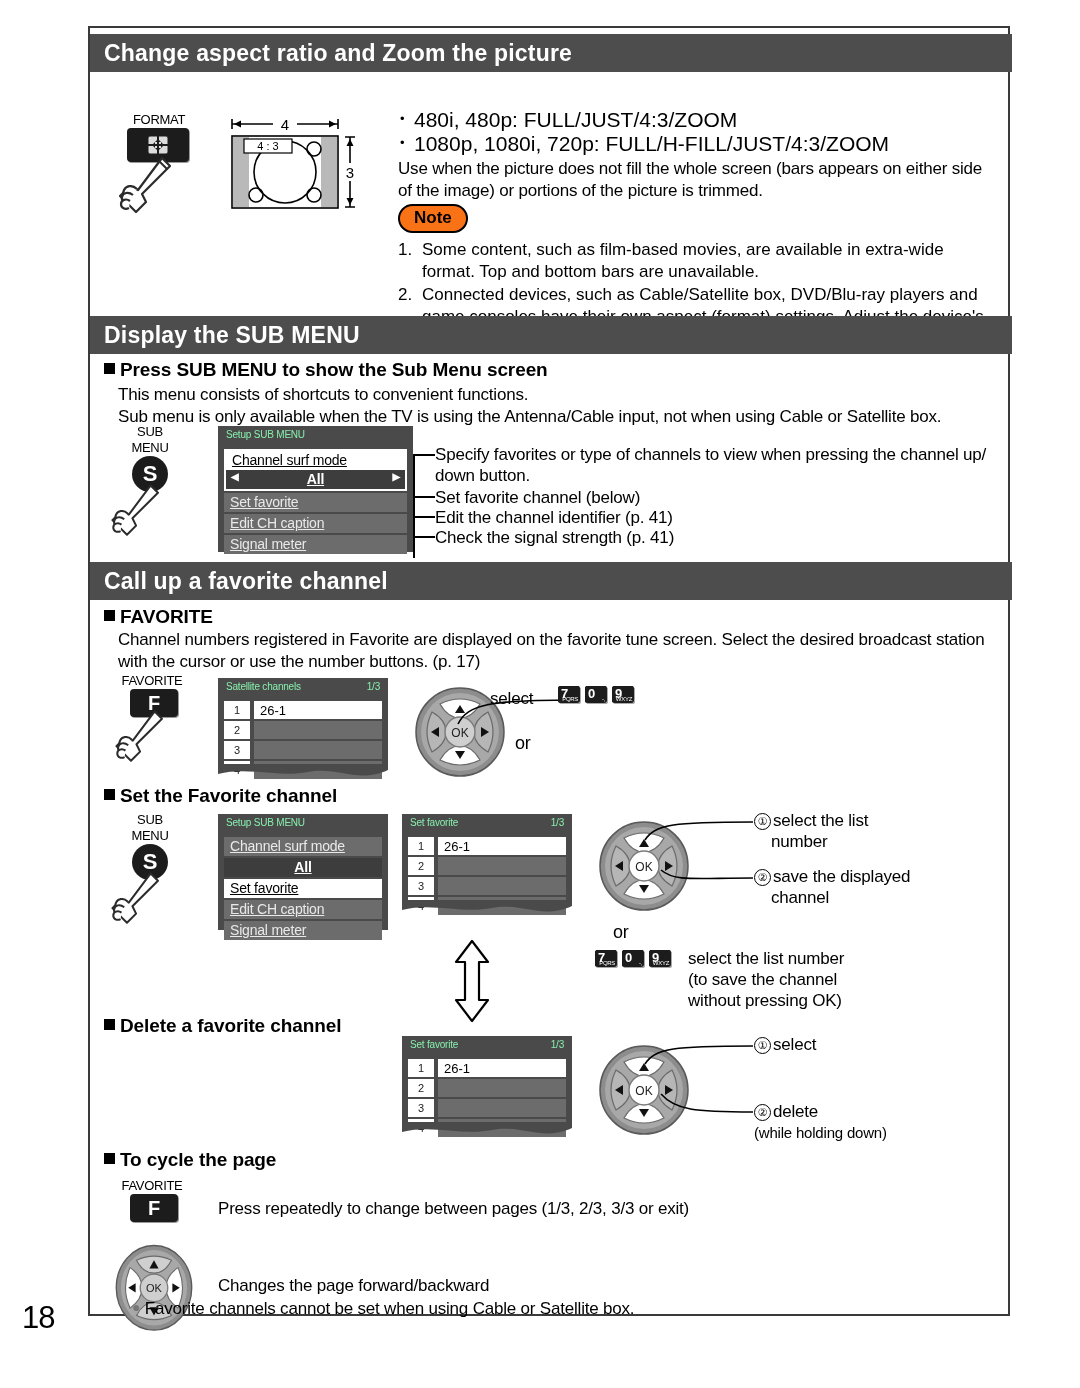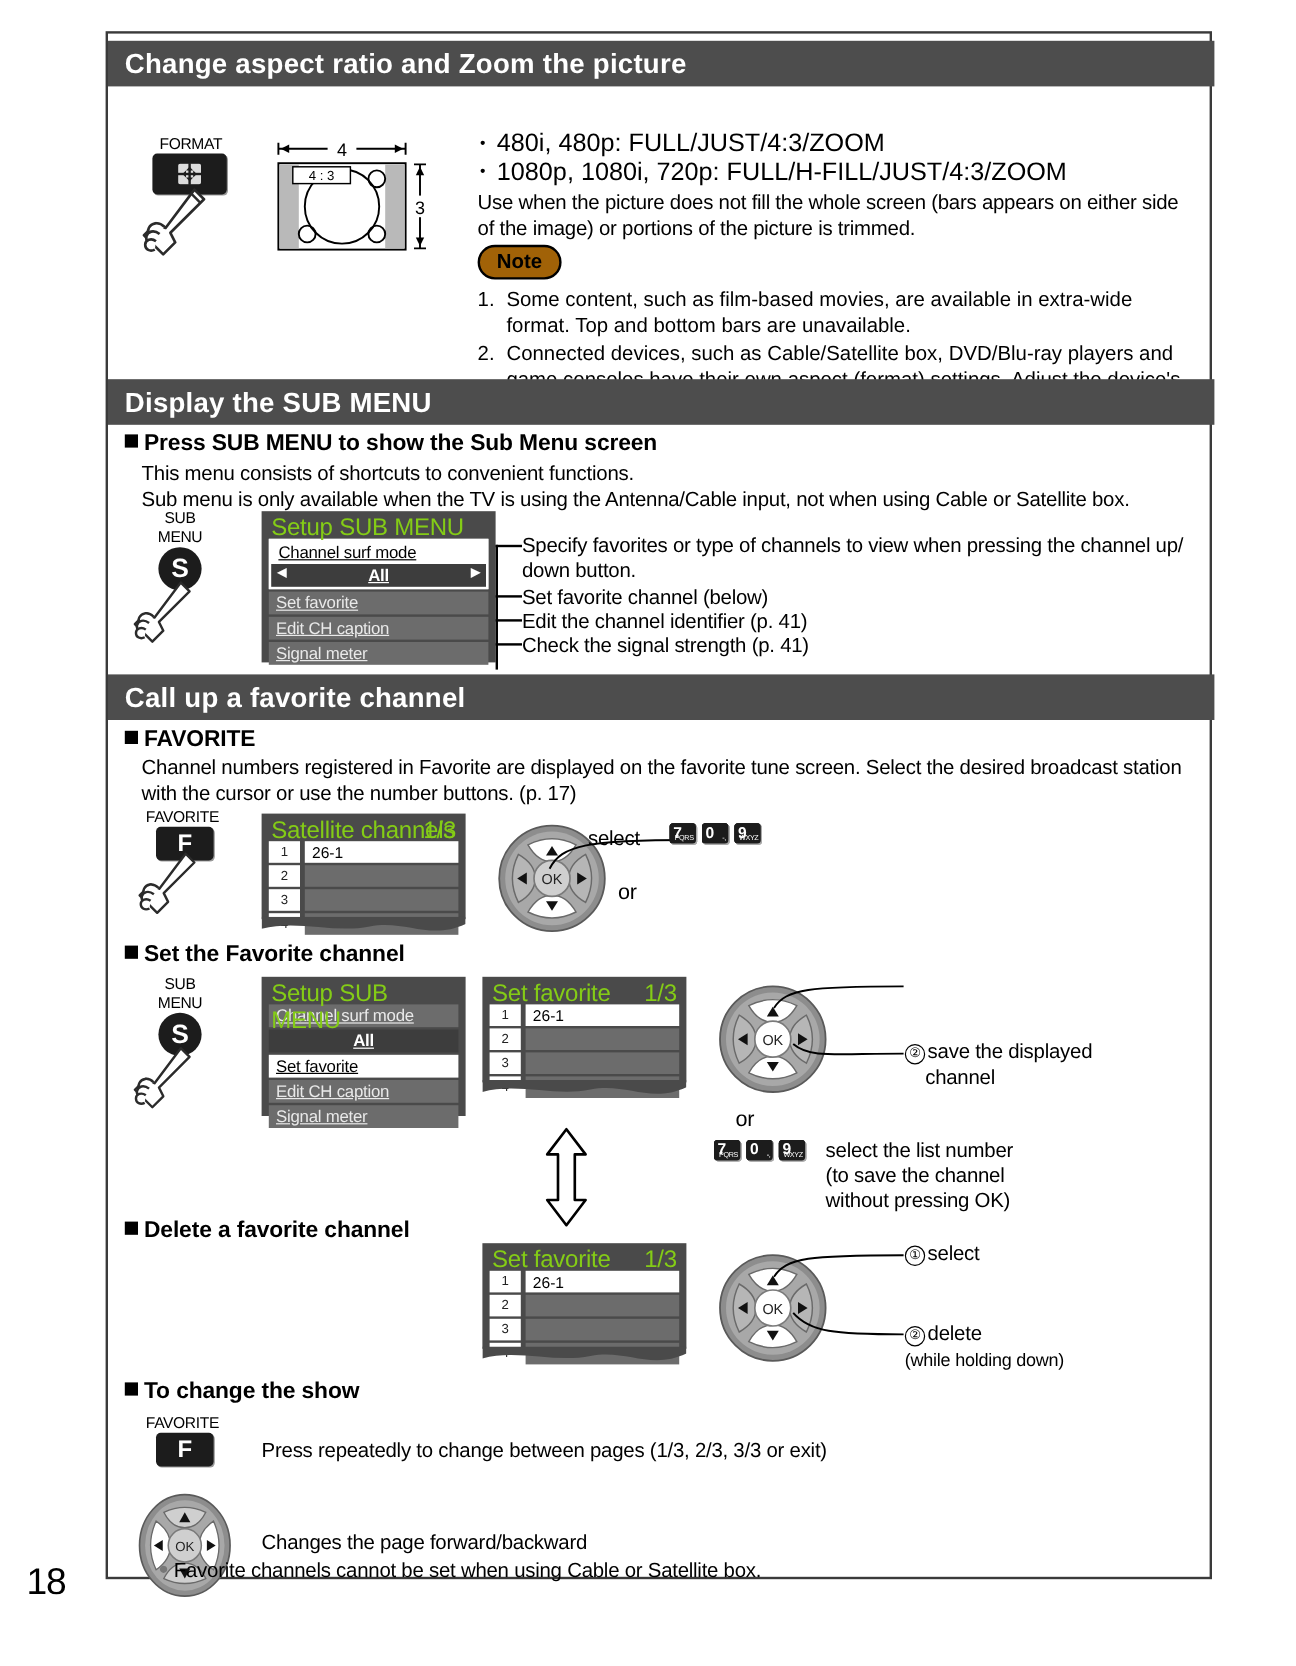--- a/index.html
+++ b/index.html
@@ -17,39 +17,39 @@
   .h2 .reg{font-weight:normal;}
   .txt{position:absolute;font-size:17px;line-height:22px;letter-spacing:-0.2px;}
   .small{font-size:15px;}
 
   
   .blist{position:absolute;font-size:21px;line-height:24px;}
   .blist div{position:relative;padding-left:16px;}
   .blist div:before{content:"\2022";position:absolute;left:2px;top:-1px;font-size:13px;}
 
   .notebadge{position:absolute;border:2px solid #000;border-radius:16px;
-     font-size:17px;font-weight:bold;padding:2px 14px 3px 14px;line-height:20px;background:#a16207;text-align:right;}
+     font-size:17px;font-weight:bold;padding:2px 14px 3px 14px;line-height:20px;background:#f97316;text-align:right;}
 
   .nlist{position:absolute;font-size:17px;line-height:22px;}
   .nlist > div{position:relative;padding-left:24px;margin-bottom:1px;}
   .nlist > div > b{position:absolute;left:0;top:0;font-weight:normal;}
 
   
   .keycap{position:absolute;background:#1c1c1c;border-radius:4px;color:#fff;display:flex;
     align-items:center;justify-content:center;font-weight:bold;box-shadow:1px 1px 0 #999;}
   .keylabel{position:absolute;font-size:13px;font-weight:normal;letter-spacing:-0.3px;text-align:center;}
   .round-key{position:absolute;border-radius:50%;background:#1c1c1c;color:#fff;display:flex;align-items:center;
      justify-content:center;font-weight:bold;font-size:22px;}
 
   
   .hand{position:absolute;}
 
   
   .osd{position:absolute;background:#4a4a4a;box-sizing:border-box;}
-  .osd .ttl{color:#84cc16;font-size:20px;padding:3px 8px 2px 8px;letter-spacing:-0.2px;position:relative;height:21px;box-sizing:border-box;}
+  .osd .ttl{color:#86efac;font-size:10px;padding:3px 8px 2px 8px;letter-spacing:-0.2px;position:relative;height:21px;box-sizing:border-box;}
   .osd .ttl .pg{position:absolute;right:8px;top:3px;}
   .row{height:19px;margin:2px 6px;font-size:14px;color:#e9e9e9;background:#6c6c6c;
        padding:1px 6px 0 6px;box-sizing:border-box;letter-spacing:-0.2px;text-decoration:underline;}
   .row.sel{background:#fff;color:#000;}
   .row.ctr{text-align:center;color:#fff;font-weight:bold;background:#3d3d3d;position:relative;}
   .row.ctr .la{position:absolute;left:5px;top:1px;font-size:10px;}
   .row.ctr .ra{position:absolute;right:5px;top:1px;font-size:10px;}
   .selbox{border:2px solid #fff;background:#fff;margin:2px 6px;padding:0;}
   .selbox .row{margin:0;}
 
@@ -367,20 +367,24 @@
         <path d="M50 79 L45 71 L55 71 Z" fill="#111"></path>
       <path d="M21 52 L29 47 L29 57 Z" fill="#111"></path>
         <path d="M79 52 L71 47 L71 57 Z" fill="#111"></path>
       <circle cx="50" cy="52" r="15" fill="#fff" stroke="#7a7a7a" stroke-width="1.4"></circle>
       <text x="50" y="57" font-size="12" font-family="Liberation Sans, sans-serif" text-anchor="middle" fill="#222">OK</text>
     </svg>
     <svg style="position:absolute;left:545px;top:792px" width="125" height="100">
       <path d="M10 20 C20 4 40 2 118 2" stroke="#000" stroke-width="1.6" fill="none"></path>
       <path d="M26 50 C40 62 60 58 118 58" stroke="#000" stroke-width="1.6" fill="none"></path>
     </svg>
+    <div class="annot" style="left:664px;top:782px;width:180px">
+      <span class="circnum">①</span><span>select the list</span><br>
+      <span style="margin-left:17px">number</span>
+    </div>
     <div class="annot" style="left:664px;top:838px;width:200px">
       <span class="circnum">②</span><span>save the displayed</span><br>
       <span style="margin-left:17px">channel</span>
     </div>
 
     <div class="annot" style="left:523px;top:894px;font-size:18px">or</div>
 
     <svg style="position:absolute;left:358px;top:910px" width="48" height="86" viewBox="0 0 48 86">
       <path d="M24 3 L40 24 L31 24 L31 62 L40 62 L24 83 L8 62 L17 62 L17 24 L8 24 Z" fill="#fff" stroke="#000" stroke-width="2.2" stroke-linejoin="round"></path>
     </svg>
@@ -485,21 +489,21 @@
     </svg>
     <div class="annot" style="left:664px;top:1006px;width:180px">
       <span class="circnum">①</span><span>select</span>
     </div>
     <div class="annot" style="left:664px;top:1073px;width:200px">
       <span class="circnum">②</span><span>delete</span><br>
       <span class="small" style="">(while holding down)</span>
     </div>
 
     <div class="h2" style="left:14px;top:1121px">
-      <span class="sq"></span><span>To change the show</span>
+      <span class="sq"></span><span>To cycle the page</span>
     </div>
 
     <div class="keylabel" style="left:22px;top:1150px;width:80px">FAVORITE</div>
     <div class="keycap" style="left:40px;top:1166px;width:48px;height:28px;font-size:20px">F</div>
     <div class="annot" style="left:128px;top:1170px;width:700px">Press repeatedly to change between pages (1/3, 2/3, 3/3 or exit)</div>
 
     <svg style="position:absolute;left:18px;top:1212px" width="92" height="92" viewBox="0 0 100 100">
       <ellipse cx="50" cy="52" rx="41" ry="46" fill="#8d8d8d" stroke="#5a5a5a" stroke-width="1.5"></ellipse>
       <ellipse cx="50" cy="52" rx="36" ry="41" fill="#a8a8a8"></ellipse>
       <path d="M31 22 Q50 13 69 22 Q62 36 50 36 Q38 36 31 22 Z" fill="#cfcfcf" stroke="#6a6a6a" stroke-width="1.2"></path>

